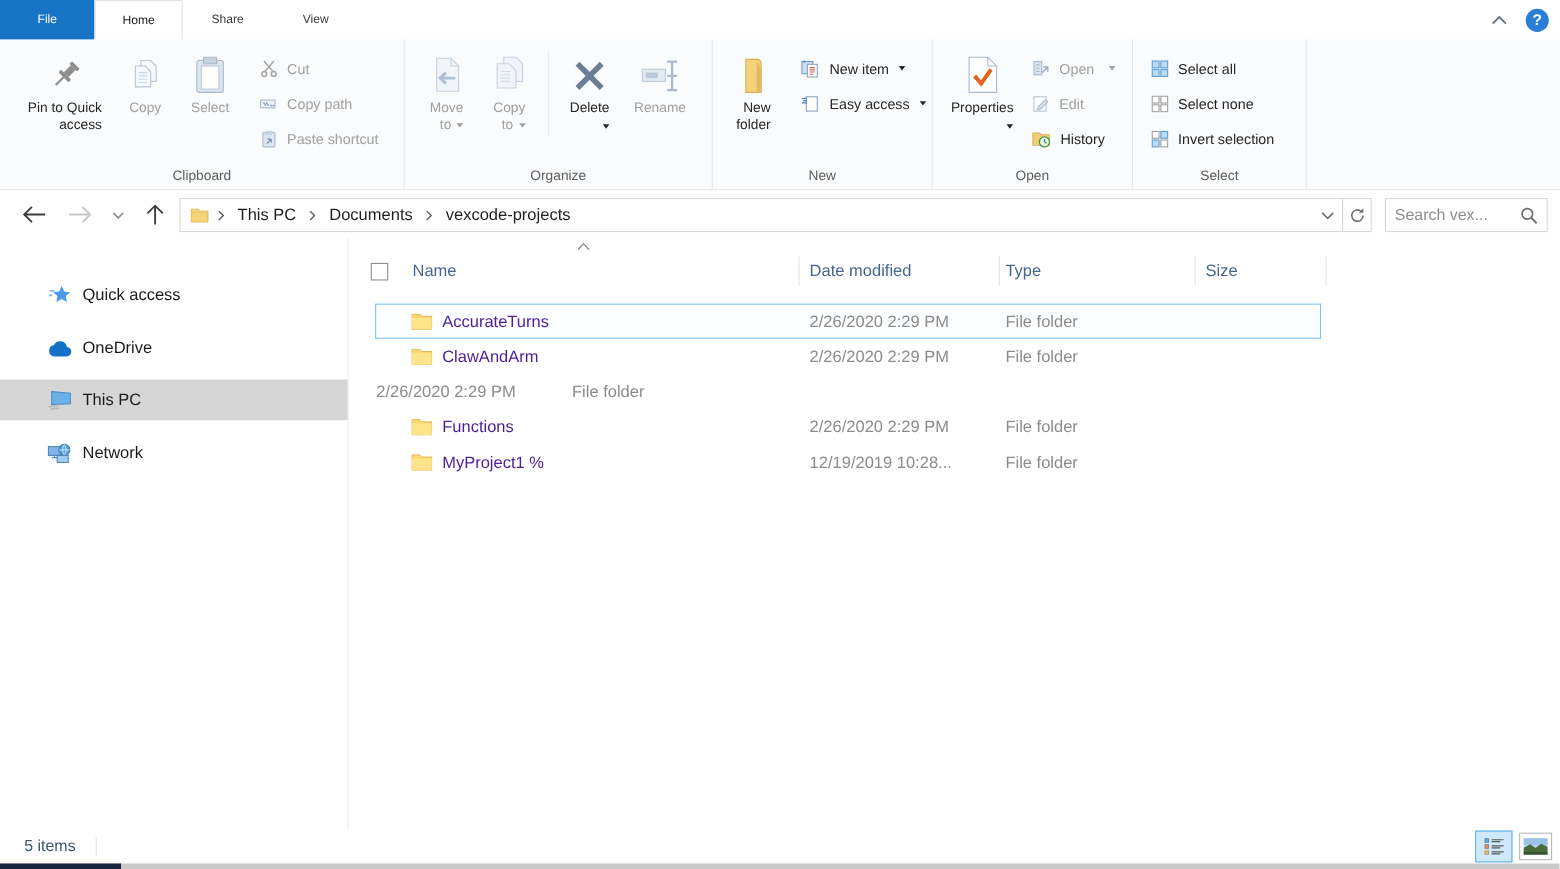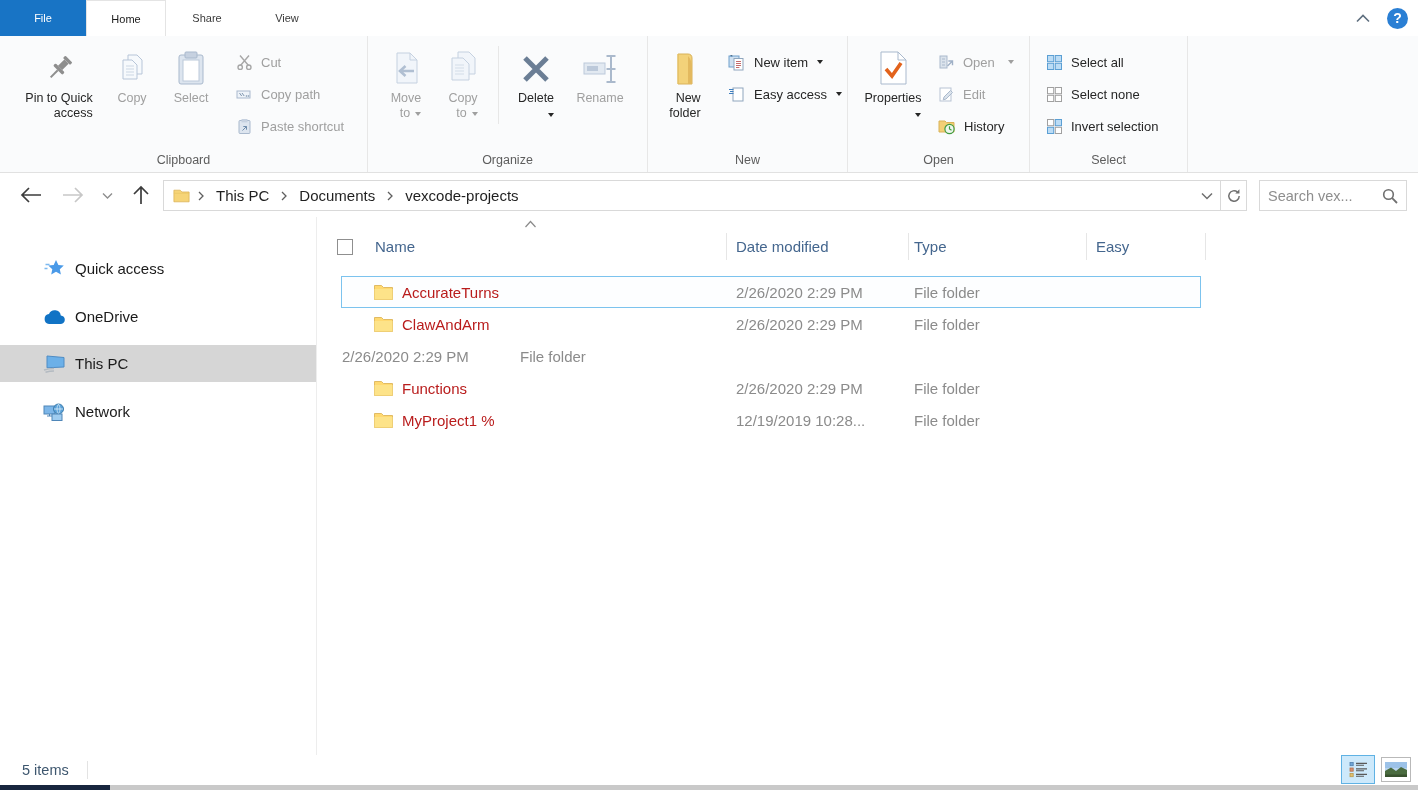--- a/index.html
+++ b/index.html
@@ -63,21 +63,21 @@
   .colheader .hcheck { position:absolute; left:19px; top:9px; width:16px; height:16px; border:1px solid #8f8f8f; background:#fff; }
   .hname { position:absolute; left:57px; top:8px; }
   .hdate { position:absolute; left:418px; top:8px; }
   .htype { position:absolute; left:596px; top:8px; }
   .hsize { position:absolute; left:778px; top:8px; }
   .hdivider { position:absolute; top:3px; width:1px; height:27px; background:#e6e6e6; }
 
   .rows { position:absolute; top:59px; left:23px; }
   .frow { width:860px; height:32px; display:flex; align-items:center; font-size:15px; border:1px solid transparent; }
   .frow.selected { border-color:#7cc3ee; background:#fdfeff; }
-  .c-name { width:394px; display:flex; align-items:center; padding-left:32px; gap:9px; color:#b91c1c; }
+  .c-name { width:394px; display:flex; align-items:center; padding-left:32px; gap:9px; color:#4c1d95; }
   .c-date { width:178px; color:#8b8b8b; }
   .c-type { width:178px; color:#8b8b8b; }
   .c-size { flex:1; color:#8b8b8b; }
 
   
   .statusbar { position:absolute; left:0; right:0; bottom:5px; height:30px; background:#fff; display:flex; align-items:center; }
   .status-count { margin-left:22px; font-size:14.5px; color:#3d566e; }
   .status-div { width:1px; height:18px; background:#e3e3e3; margin-left:18px; }
   .viewbtns { position:absolute; right:7px; bottom:1px; display:flex; align-items:center; }
   .vbtn { width:34px; height:29px; display:flex; align-items:center; justify-content:center; }
@@ -494,21 +494,21 @@
     <span class="sortchev">
       <svg width="13" height="8" viewBox="0 0 13 8">
           <path d="M1.5 7L6.5 1.5 11.5 7" stroke="#8a8a8a" stroke-width="1.2" fill="none"></path>
         </svg>
     </span>
     <div class="colheader">
       <span class="hcheck"></span>
       <span class="hname">Name</span>
       <span class="hdate">Date modified</span>
       <span class="htype">Type</span>
-      <span class="hsize">Easy</span>
+      <span class="hsize">Size</span>
       <span class="hdivider" style="left:408px;"></span>
       <span class="hdivider" style="left:590px;"></span>
       <span class="hdivider" style="left:768px;"></span>
       <span class="hdivider" style="left:887px;"></span>
     </div>
 
     <div class="rows">
       <div class="frow selected">
         <span class="c-name">
           <span>

